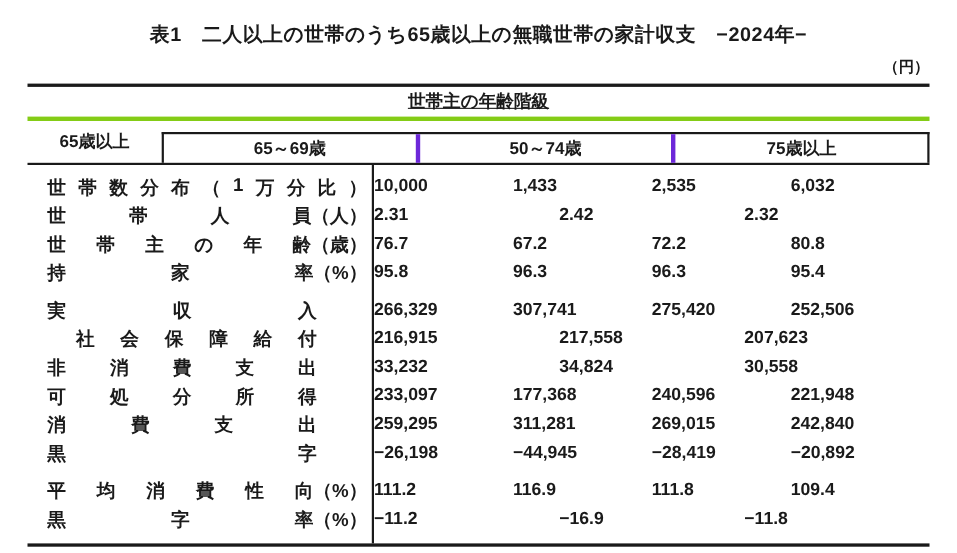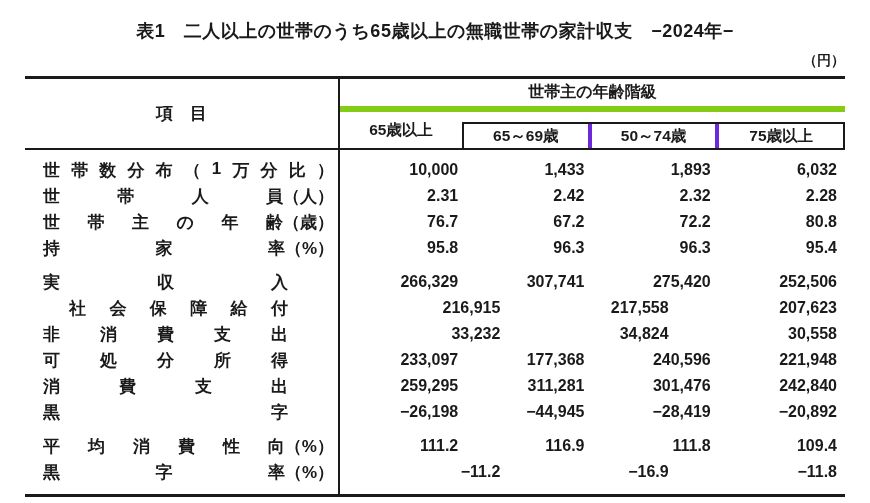--- a/index.html
+++ b/index.html
@@ -58,26 +58,27 @@
     font-size: 17px;
     font-weight: 600;
   }
   .hdr-right {
     flex: 1;
     display: flex;
     flex-direction: column;
   }
   .hdr-group {
     height: 27px;
-    border-bottom: 6px solid #84cc16;
+    border-bottom: 4px solid #84cc16;
     display: flex;
     align-items: center;
     justify-content: center;
     font-size: 16px;
     font-weight: 600;
+    text-decoration: underline;
   }
   .hdr-sub {
     flex: 1;
     display: flex;
   }
   .hdr-col {
     display: flex;
     align-items: center;
     justify-content: center;
     font-size: 15.5px;
@@ -138,40 +139,39 @@
   }
   .lbl-in.indent {
     margin-left: 44px;
   }
   .vals {
     flex: 1;
     display: flex;
   }
   .val {
     flex: 1;
-    text-align: right;
+    text-align: left;
     padding-right: 8px;
     font-size: 16px;
     font-weight: 600;
     white-space: nowrap;
   }
 </style>
 </head>
 <body>
 
 <div class="page">
 
   <div class="title">表1　二人以上の世帯のうち65歳以上の無職世帯の家計収支　−2024年−</div>
 
   <div class="unit-note">（円）</div>
 
   <div class="tbl">
 
     <div class="hdr">
-      <div class="hdr-left">項　目</div>
       <div class="hdr-right">
         <div class="hdr-group">世帯主の年齢階級</div>
         <div class="hdr-sub">
           <div class="hdr-col hdr-col-main">65歳以上</div>
           <div class="hdr-box">
             <div class="hdr-col">65～69歳</div>
             <div class="hdr-col">50～74歳</div>
             <div class="hdr-col">75歳以上</div>
           </div>
         </div>
@@ -193,38 +193,37 @@
               <span>1</span>
               <span>万</span>
               <span>分</span>
               <span>比</span>
               <span>）</span>
             </div>
           </div>
           <div class="vals">
             <div class="val">10,000</div>
             <div class="val">1,433</div>
-            <div class="val">1,893</div>
+            <div class="val">2,535</div>
             <div class="val">6,032</div>
           </div>
         </div>
         <div class="row">
           <div class="lbl">
             <div class="lbl-in">
               <span>世</span>
               <span>帯</span>
               <span>人</span>
               <span>員（人）</span>
             </div>
           </div>
           <div class="vals">
             <div class="val">2.31</div>
             <div class="val">2.42</div>
             <div class="val">2.32</div>
-            <div class="val">2.28</div>
           </div>
         </div>
         <div class="row">
           <div class="lbl">
             <div class="lbl-in">
               <span>世</span>
               <span>帯</span>
               <span>主</span>
               <span>の</span>
               <span>年</span>
@@ -324,21 +323,21 @@
             <div class="lbl-in padded">
               <span>消</span>
               <span>費</span>
               <span>支</span>
               <span>出</span>
             </div>
           </div>
           <div class="vals">
             <div class="val">259,295</div>
             <div class="val">311,281</div>
-            <div class="val">301,476</div>
+            <div class="val">269,015</div>
             <div class="val">242,840</div>
           </div>
         </div>
         <div class="row">
           <div class="lbl">
             <div class="lbl-in padded">
               <span>黒</span>
               <span>字</span>
             </div>
           </div>

